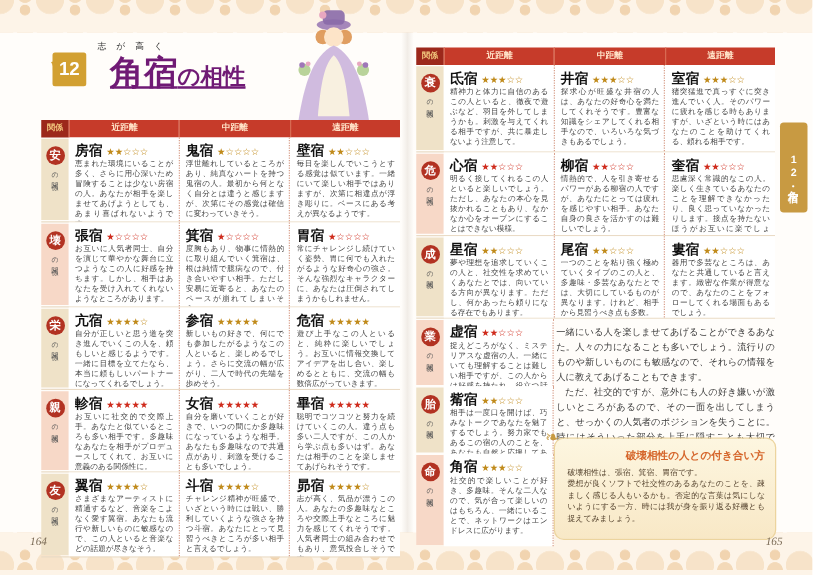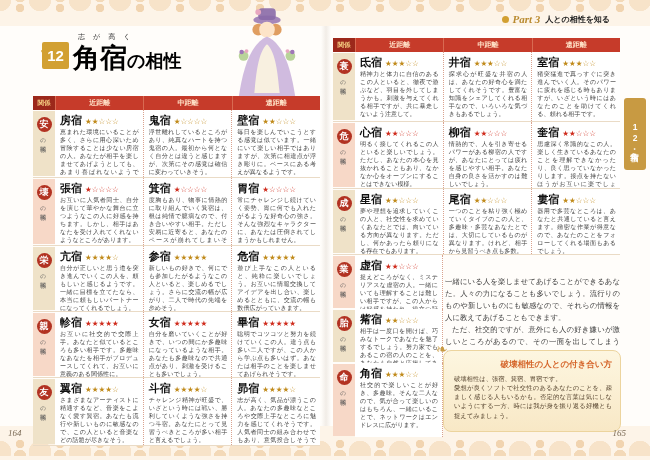--- a/index.html
+++ b/index.html
@@ -23,21 +23,21 @@
   .gutter { position:absolute; left:321px; top:26px; width:10px; bottom:34px;
     background:linear-gradient(90deg, rgba(0,0,0,0) 0%, rgba(120,90,60,.10) 50%, rgba(0,0,0,0) 100%); }
 
   
   .title-wrap { position:absolute; left:38px; top:30px; width:270px; height:66px; }
   .num-box { position:absolute; left:4px; top:12px; width:27px; height:27px; background:#d2a032;
     color:#fff; font-weight:bold; font-size:15px; text-align:center; line-height:27px;
     font-family:"Liberation Sans",sans-serif; border-radius:2px; }
   .crown { position:absolute; left:-2px; top:-2px; color:#d2a032; font-size:11px; }
   .furi { position:absolute; left:40px; top:2px; font-size:7px; letter-spacing:8px; color:#333; }
-  .main-title { position:absolute; left:35px; top:10px; font-size:27px; font-weight:bold; color:#000000; }
+  .main-title { position:absolute; left:50px; top:10px; font-size:27px; font-weight:bold; color:#701a75;text-decoration:underline; }
   .title-suffix { font-size:18px; font-weight:bold; }
 
   
   .doll { position:absolute; left:228px; top:4px; }
 
   
   .part-head { position:absolute; top:13px; right:40px; font-size:8px; color:#222;
     font-weight:bold; display:flex; align-items:center; gap:3px; }
   .part-script { font-style:italic; color:#b98a2e; font-size:11px; font-weight:bold; margin-right:2px; }
   .part-dot { width:7px; height:7px; border-radius:50%; background:#d2a032; display:inline-block; }
@@ -67,32 +67,32 @@
   .cell { flex:1 1 0; padding:3px 4px 2px 5px; overflow:hidden; border-right:1px dotted #d9a28e; background:#fff; }
   .cell:last-child { border-right:none; }
   .trow.partial .cell { flex:none; width:88px; border-right:1px dotted #d9a28e; }
   .cellhead { display:flex; align-items:baseline; gap:3px; margin-bottom:1px; }
   .shuku { font-size:11px; font-weight:bold; color:#111; white-space:nowrap;text-align:right; }
   .stars { font-size:7.5px; letter-spacing:0px; white-space:nowrap; }
   .desc { font-size:6.1px; line-height:1.3; color:#444; text-align:justify; }
 
   
   .summary { position:absolute; left:445px; top:260px; width:175px; height:88px;
-    font-size:7.4px; line-height:1.62; color:#3a3a3a; text-align:justify;margin-top:16px; }
+    font-size:7.4px; line-height:1.62; color:#3a3a3a; text-align:justify; }
   .summary p.indent { text-indent:7px; }
 
   .advice-box { position:absolute; left:443px; top:350px; width:178px; height:82px;
     background:linear-gradient(#fdf6e0,#f8e8c6); border:1px solid #ecd49e; border-radius:8px;
     padding:8px 8px 6px 10px; }
   .advice-title { font-size:8.5px; font-weight:bold; color:#d5652a; text-align:right; margin-bottom:3px; }
   .advice-lead, .advice-body { font-size:6.3px; line-height:1.45; color:#53412c; text-align:justify; }
   .box-flourish { position:absolute; left:-8px; top:-10px; color:#c89a42; font-size:14px; }
 
   .pagenum { position:absolute; bottom:22px; font-size:9px; font-style:italic; color:#7a6a55; z-index:3; }
-  .pagenum.left { left:8px; }
+  .pagenum.left { left:24px; }
   .pagenum.right { right:24px; }
 </style>
 </head>
 <body>
 
 <div class="page">
   <div class="lace lace-top"></div>
   <div class="lace lace-bottom"></div>
   <div class="gutter"></div>
 
@@ -117,25 +117,20 @@
     <path d="M40,32 C22,40 15,68 11,94 L69,94 C65,68 58,40 40,32 Z" fill="#cdb7dd" opacity="0.95"></path>
     <path d="M40,40 C31,48 29,70 27,90 L53,90 C51,70 49,48 40,40 Z" fill="#f8f0e0"></path>
     <circle cx="16" cy="52" r="5" fill="#b9d39a"></circle>
     <circle cx="64" cy="52" r="5" fill="#b9d39a"></circle>
     <circle cx="14" cy="48" r="2.3" fill="#9f77b8"></circle>
     <circle cx="66" cy="48" r="2.3" fill="#9f77b8"></circle>
     <circle cx="19" cy="47" r="2" fill="#e8a7c0"></circle>
     <circle cx="61" cy="47" r="2" fill="#e8a7c0"></circle>
   </svg>
 
-  <div class="part-head">
-    <span class="part-dot"></span>
-    <span class="part-script">Part 3</span>
-    <span>人との相性を知る</span>
-  </div>
 
   <div class="side-tab">12・角宿</div>
 
   <div class="ctable" style="left:33px; top:96px; width:287px;">
     <div class="thead">
       <div class="th-rel">関係</div>
       <div class="th-col">近距離</div>
       <div class="th-col">中距離</div>
       <div class="th-col">遠距離</div>
     </div>

